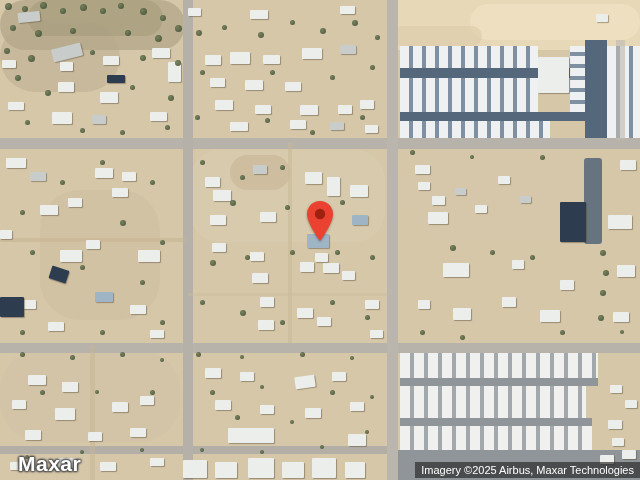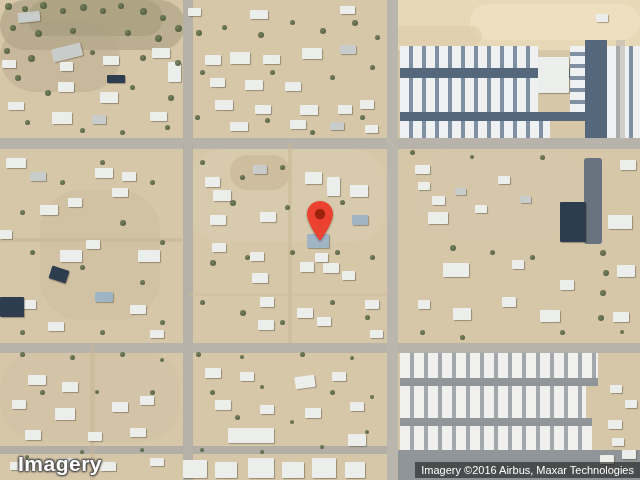--- a/index.html
+++ b/index.html
@@ -317,18 +317,18 @@
       <div class="tree" style="left: 290px; top: 420px; width: 4px; height: 4px;"></div>
     </div>
 
   <div class="pin" id="pin" style="left: 306px; top: 200px;">
     <svg width="28" height="42" viewBox="0 0 28 42">
       <path d="M14 1C6.8 1 1 6.8 1 14c0 9.6 13 27 13 27s13-17.4 13-27C27 6.8 21.2 1 14 1z" fill="#EA4130"></path>
       <circle cx="14" cy="14" r="5.2" fill="#9E2110"></circle>
     </svg>
   </div>
 
-  <div class="google-logo">Imagery</div>
+  <div class="google-logo">Maxar</div>
 
   <div class="attribution">
-    <span>Imagery ©2016 Airbus, Maxar Technologies</span>
+    <span>Imagery ©2025 Airbus, Maxar Technologies</span>
   </div>
 </div>
 
 </body></html>

